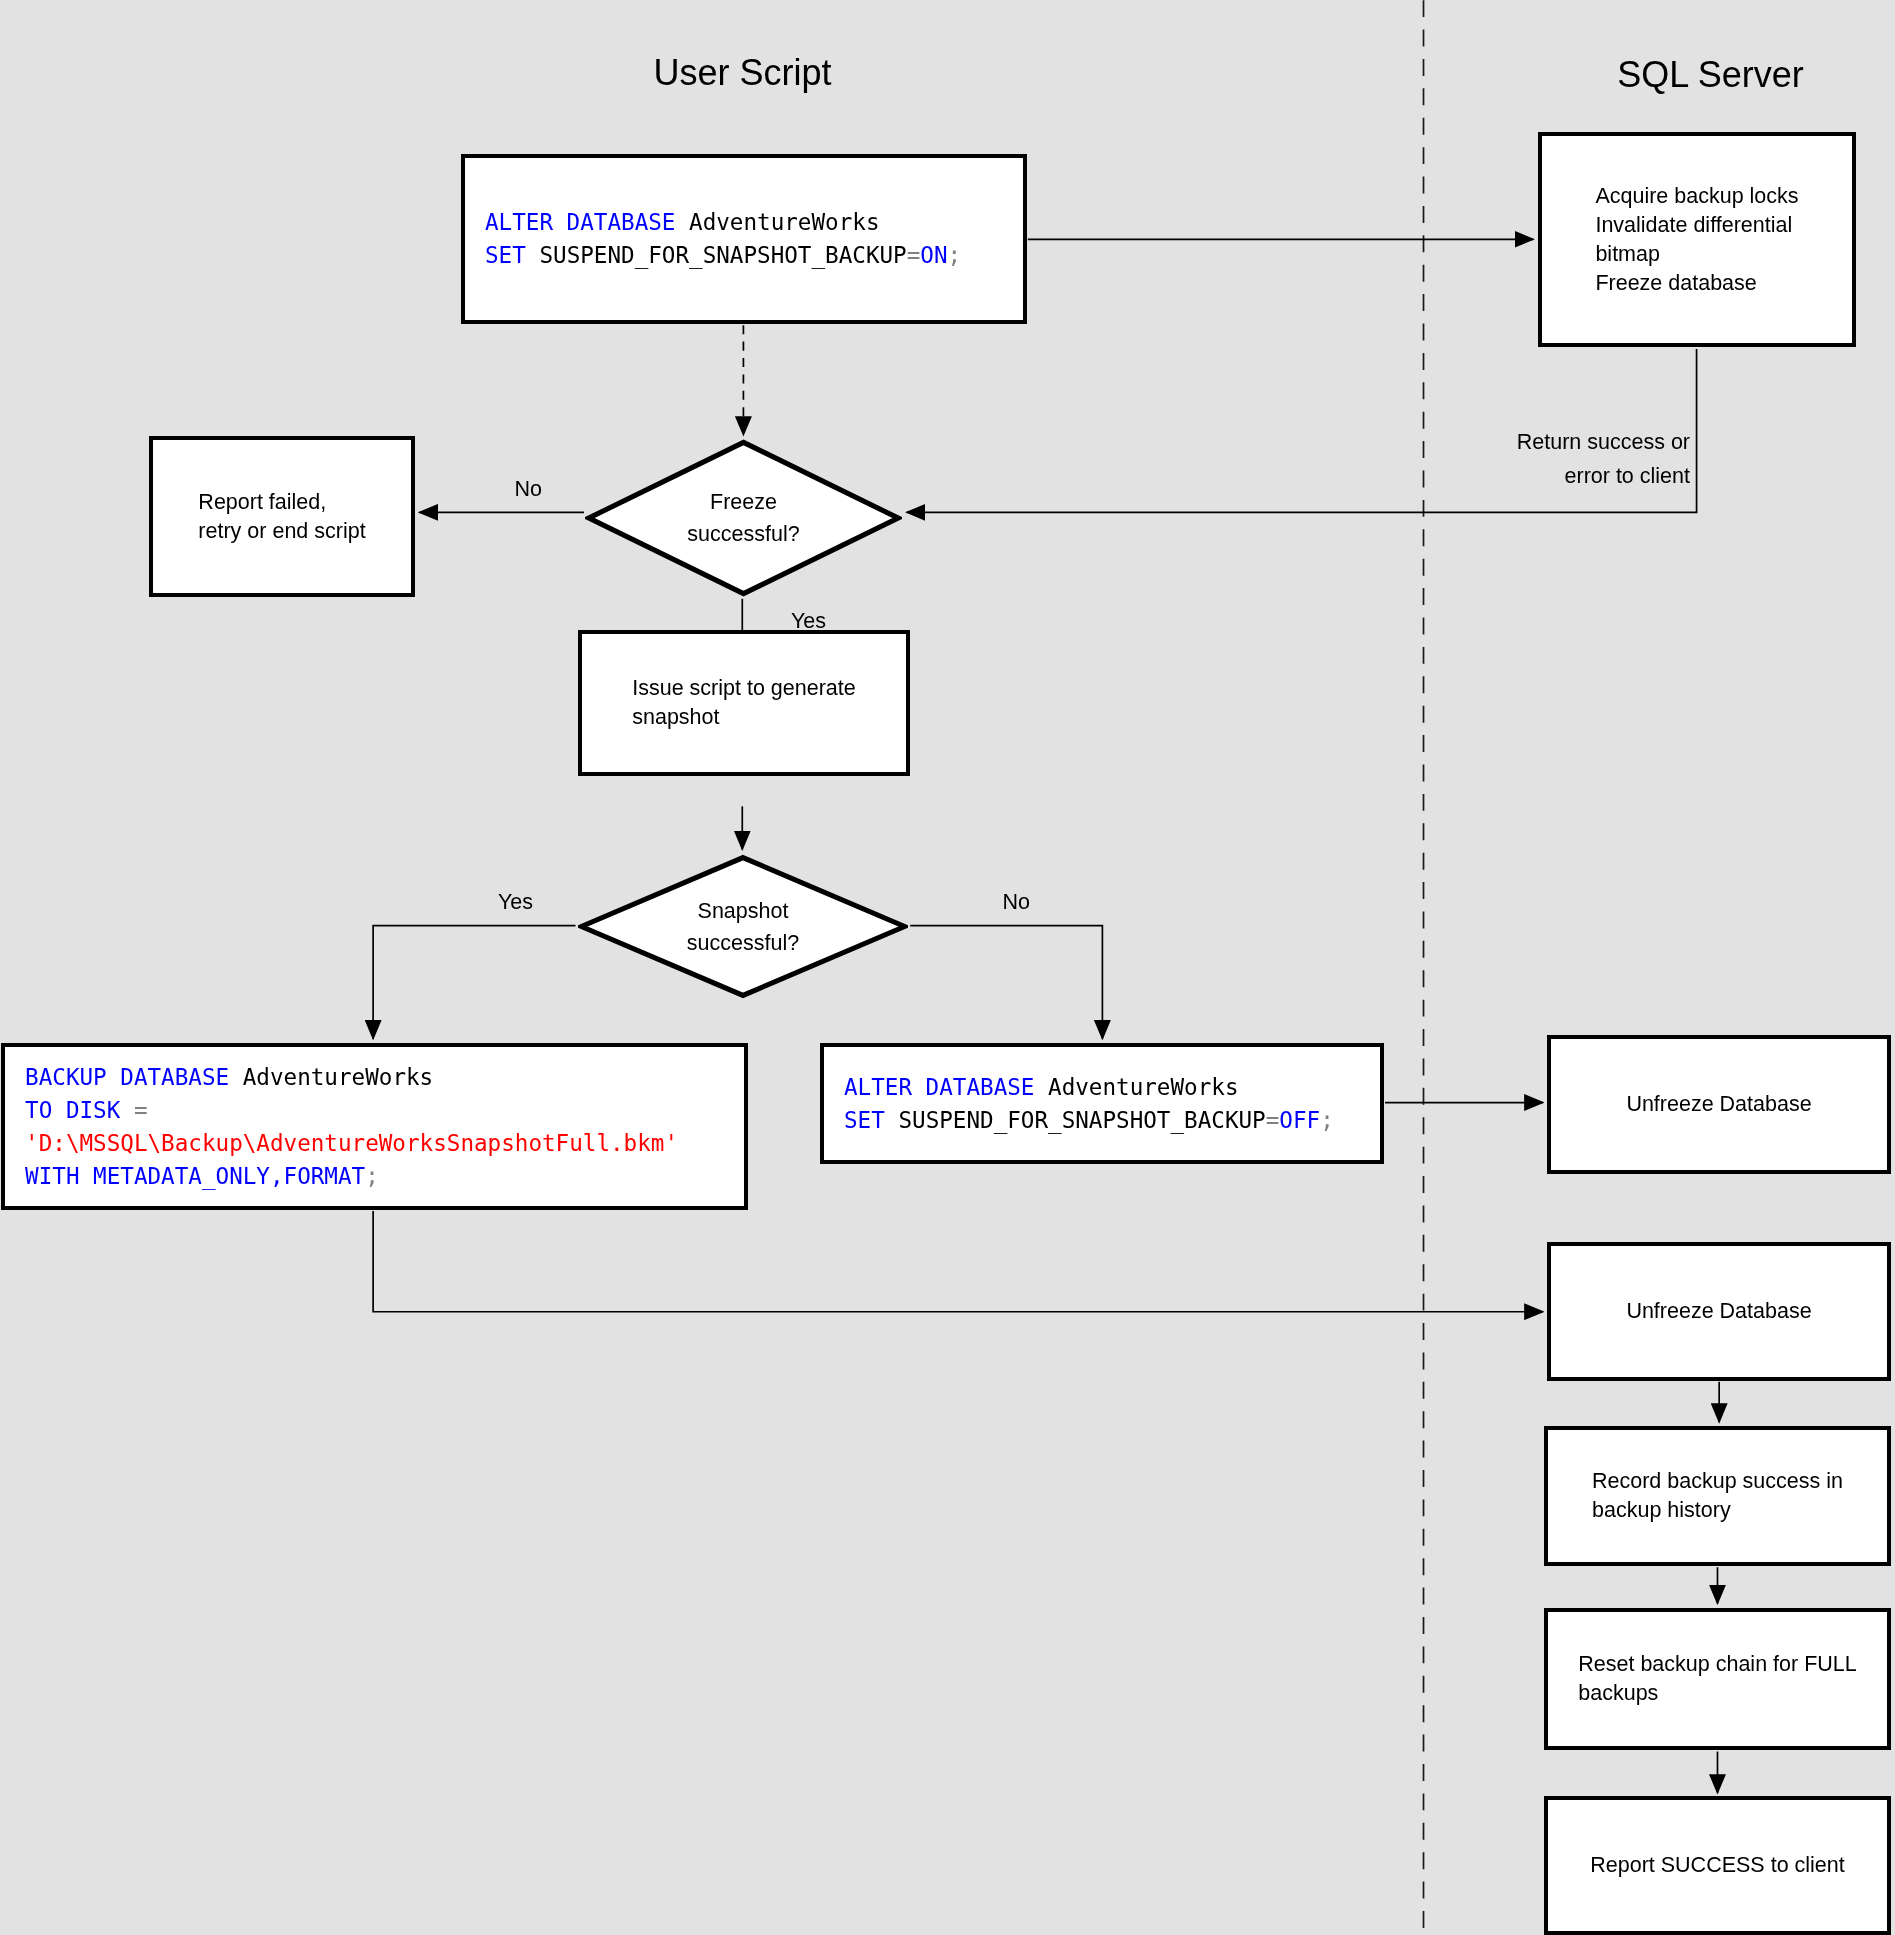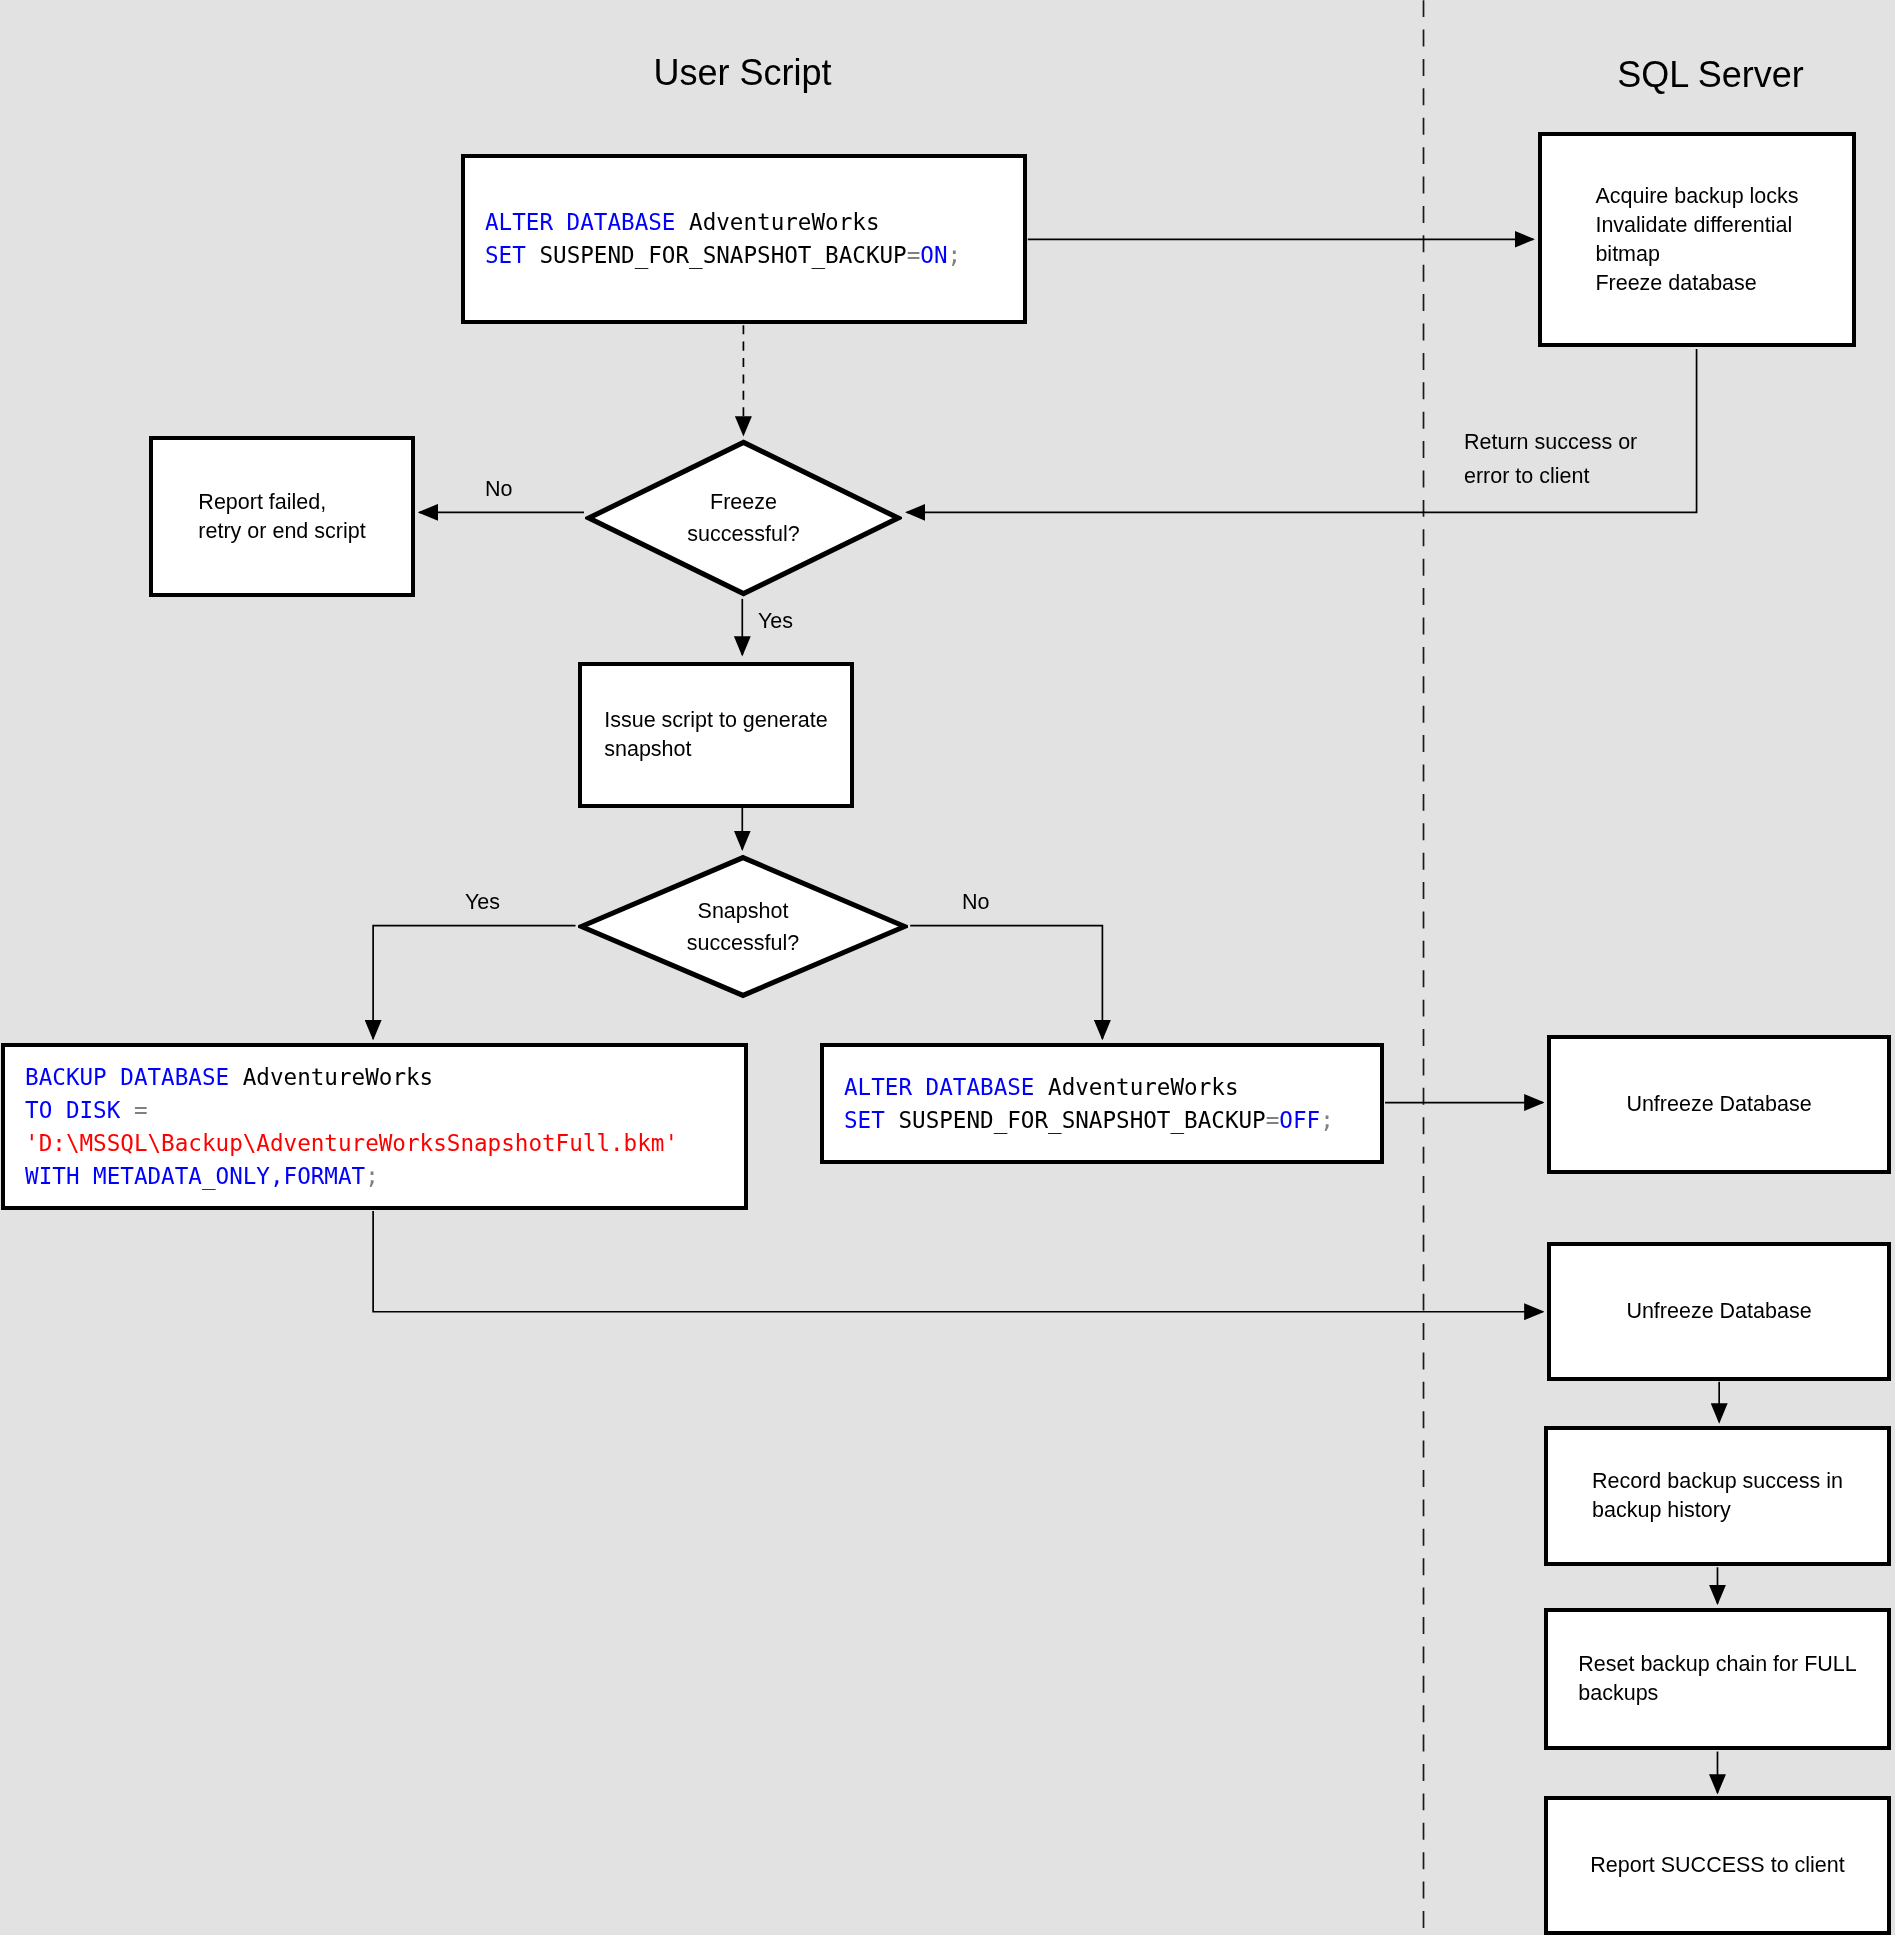--- a/index.html
+++ b/index.html
@@ -35,21 +35,21 @@
   .op{color:var(--operator);}
   .str{color:var(--string);}
   .diamond{position:absolute;z-index:2;}
   .diamond svg{position:absolute;left:0;top:0;}
   .diamond .dlabel{
     position:absolute;inset:0;display:flex;align-items:center;justify-content:center;
     text-align:center;font-size:21.5px;line-height:32px;white-space:pre-line;z-index:3;
   }
   .flow-label{
     position:absolute;z-index:2;font-size:21.5px;line-height:34px;
-    text-align:left;white-space:pre-line;
+    text-align:right;white-space:pre-line;
   }
 </style>
 </head>
 <body>
 
 <div class="stage">
 
   <svg class="wires" width="1895" height="1936" viewBox="0 0 3352 3424">
     <defs>
       <marker id="arw" markerWidth="12" markerHeight="10" refX="11" refY="5" orient="auto" markerUnits="strokeWidth">
@@ -99,21 +99,21 @@
   </div>
 
   <div class="flow-label" style="left:485px;top:472px;width:57px">No</div>
   <div class="flow-label" style="left:758px;top:604px;width:68px">Yes</div>
 
   <div class="box txt-box" style="left:149px;top:436px;width:266px;height:161px">
     <span>Report failed,
 retry or end script</span>
   </div>
 
-  <div class="box txt-box" style="left:578px;top:662px;width:276px;height:146px">
+  <div class="box txt-box" style="left:578px;top:630px;width:332px;height:146px">
     <span>Issue script to generate
 snapshot</span>
   </div>
 
   <div class="diamond" style="left:578px;top:854px;width:330px;height:145px">
     <svg width="330" height="145" viewBox="0 0 584 256">
       <polygon points="292,6 578,128 292,250 6,128" fill="#ffffff" stroke="#000000" stroke-width="9"></polygon>
     </svg>
     <div class="dlabel">Snapshot
 successful?</div>

